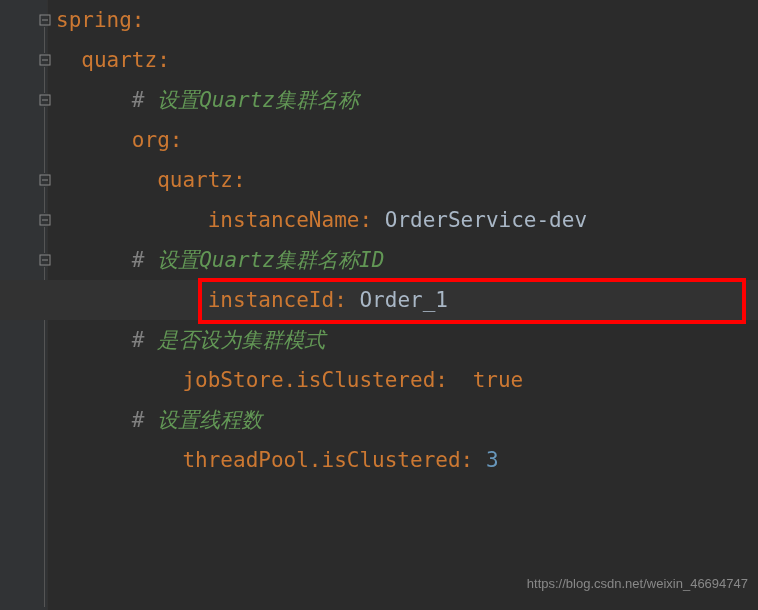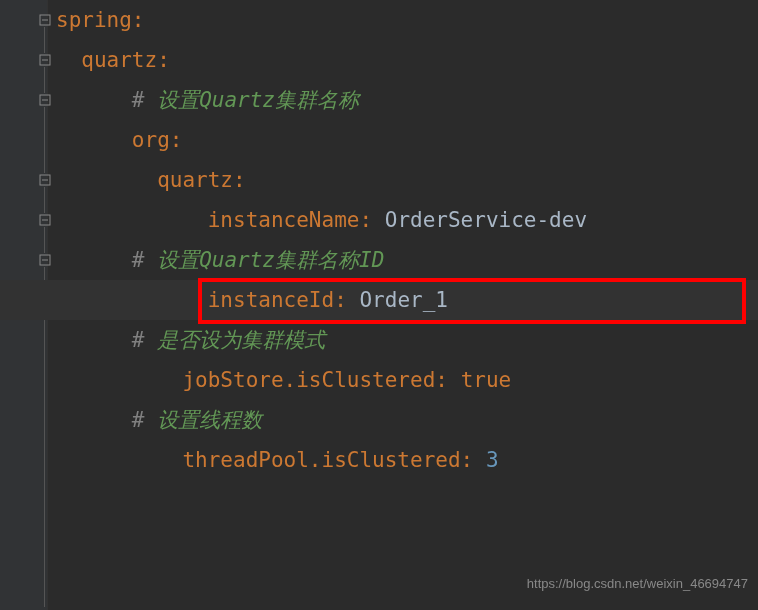--- a/index.html
+++ b/index.html
@@ -68,21 +68,21 @@
     }
     .line-content {
       position: relative;
       z-index: 2;
     }
     .key { color: #cc7832; }
     .colon { color: #cc7832; }
     .comment { color: #808080; }
     .comment-italic { color: #629755; font-style: italic; text-align: right; }
     .value-str { color: #a9b7c6; }
-    .value-bool { color: #cc7832; }
+    .value-bool { color: #cc7832; margin-left: 12px; }
     .value-num { color: #6897bb; }
     .highlight-box {
       position: absolute;
       border: 4px solid #ff0000;
       z-index: 3;
       pointer-events: none;
     }
     .watermark {
       position: absolute;
       bottom: 6px;

